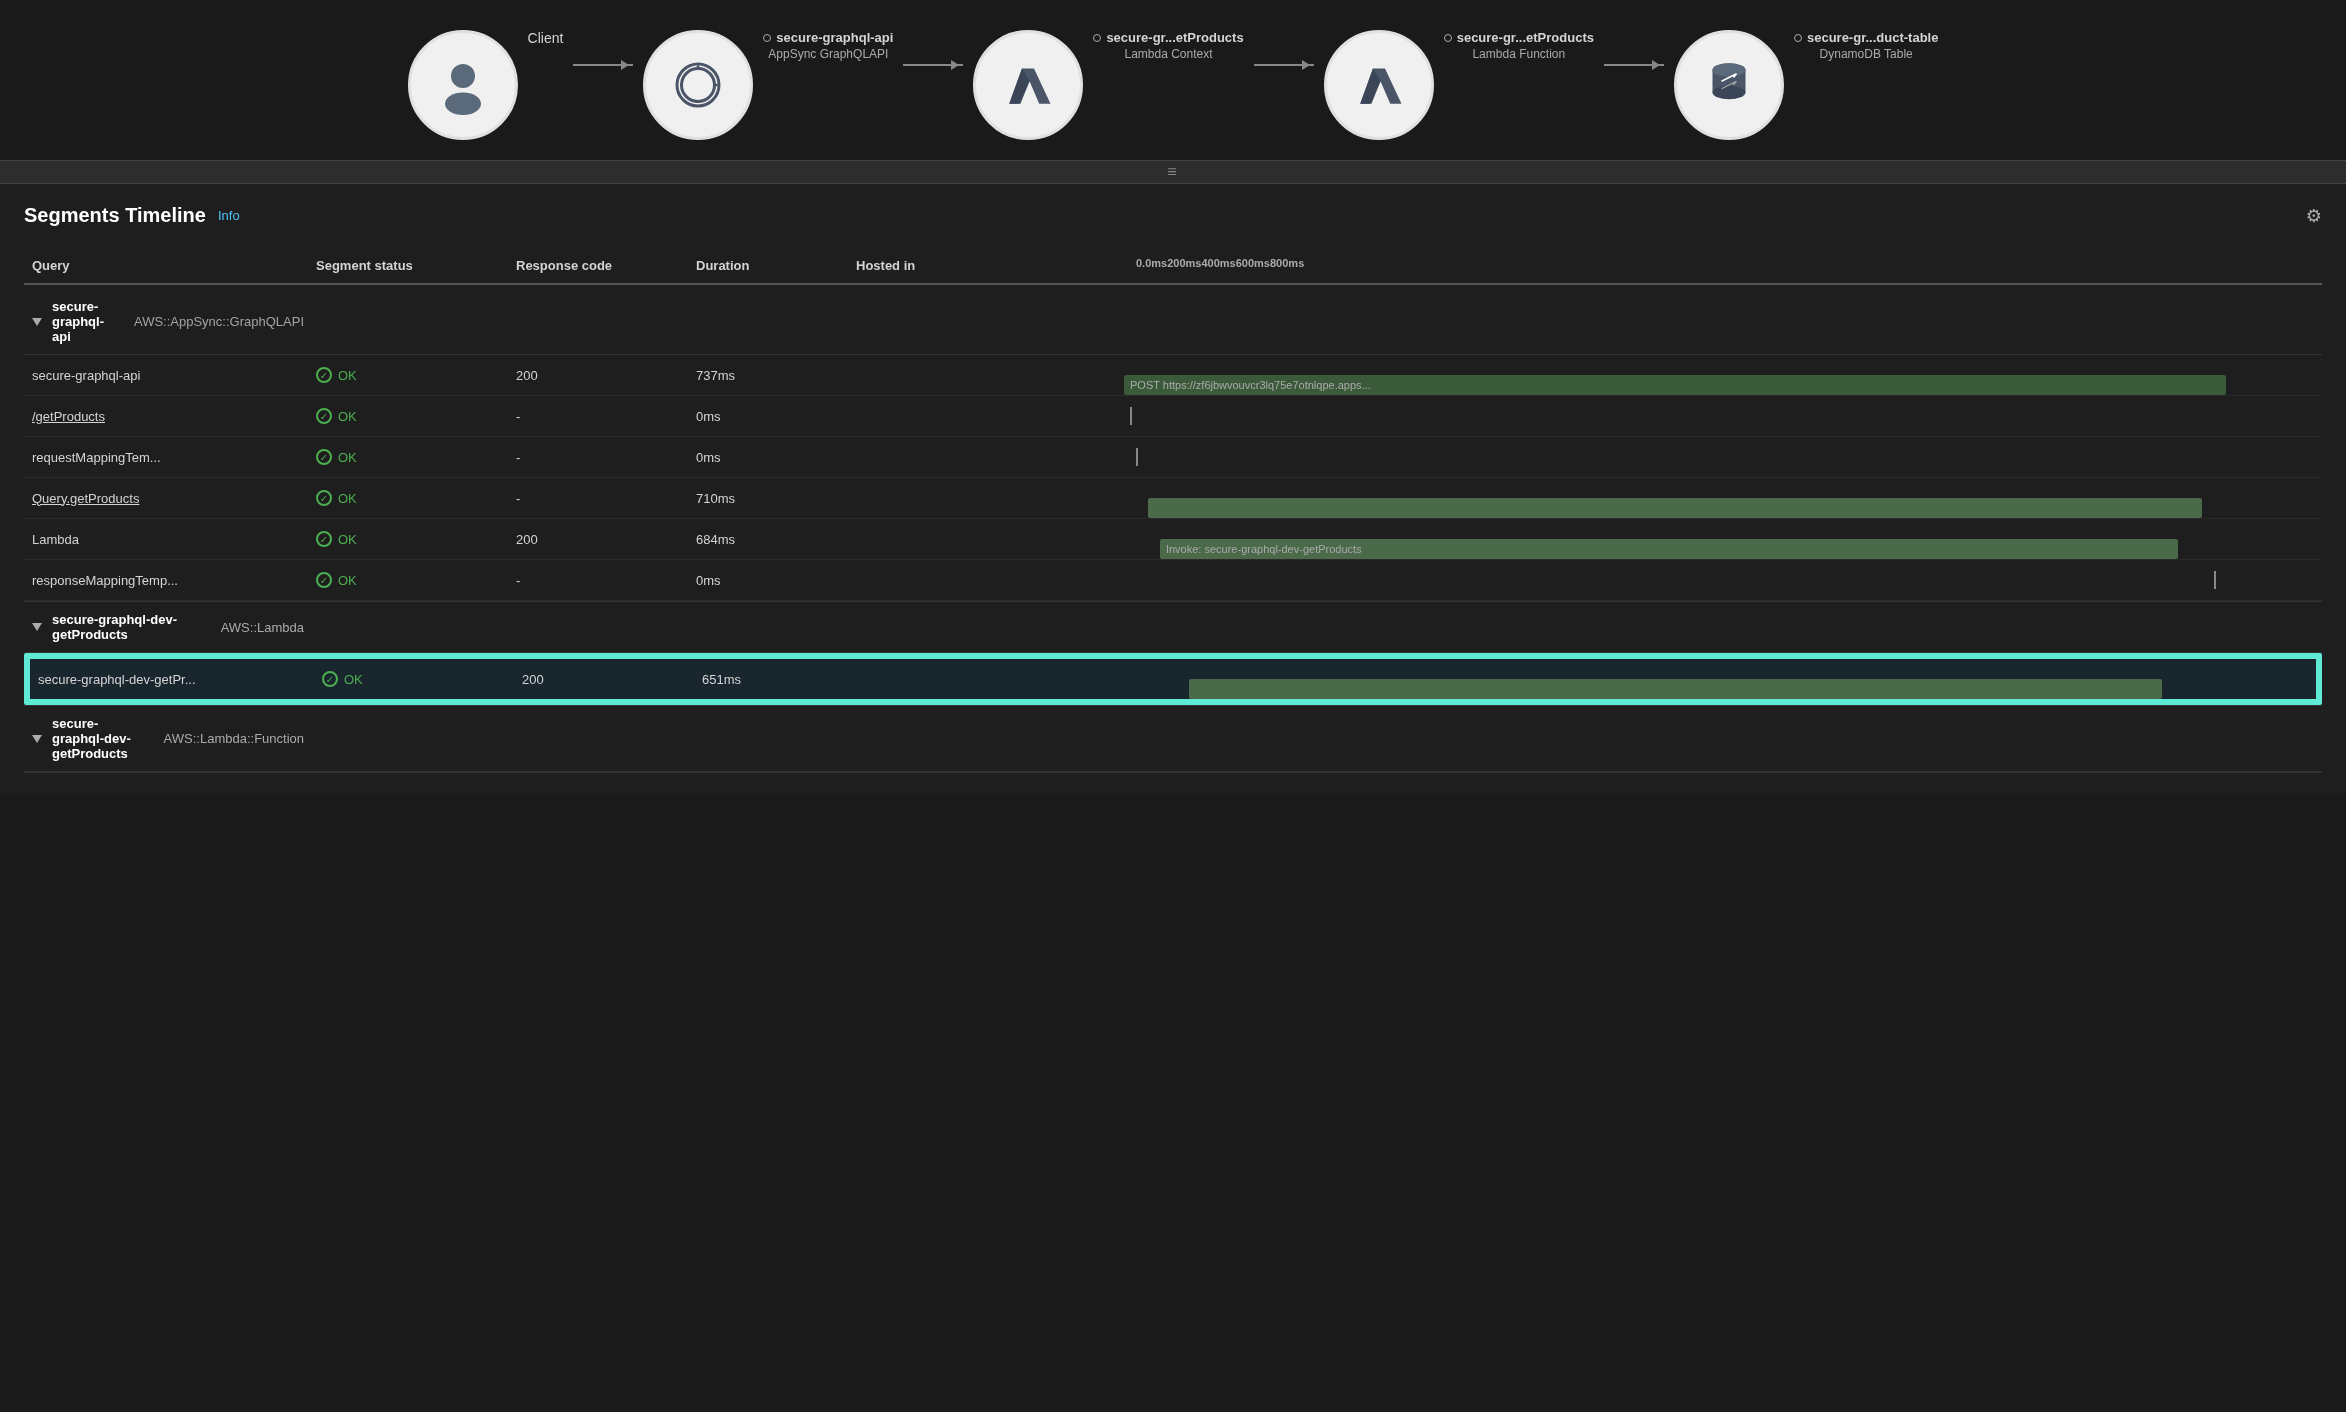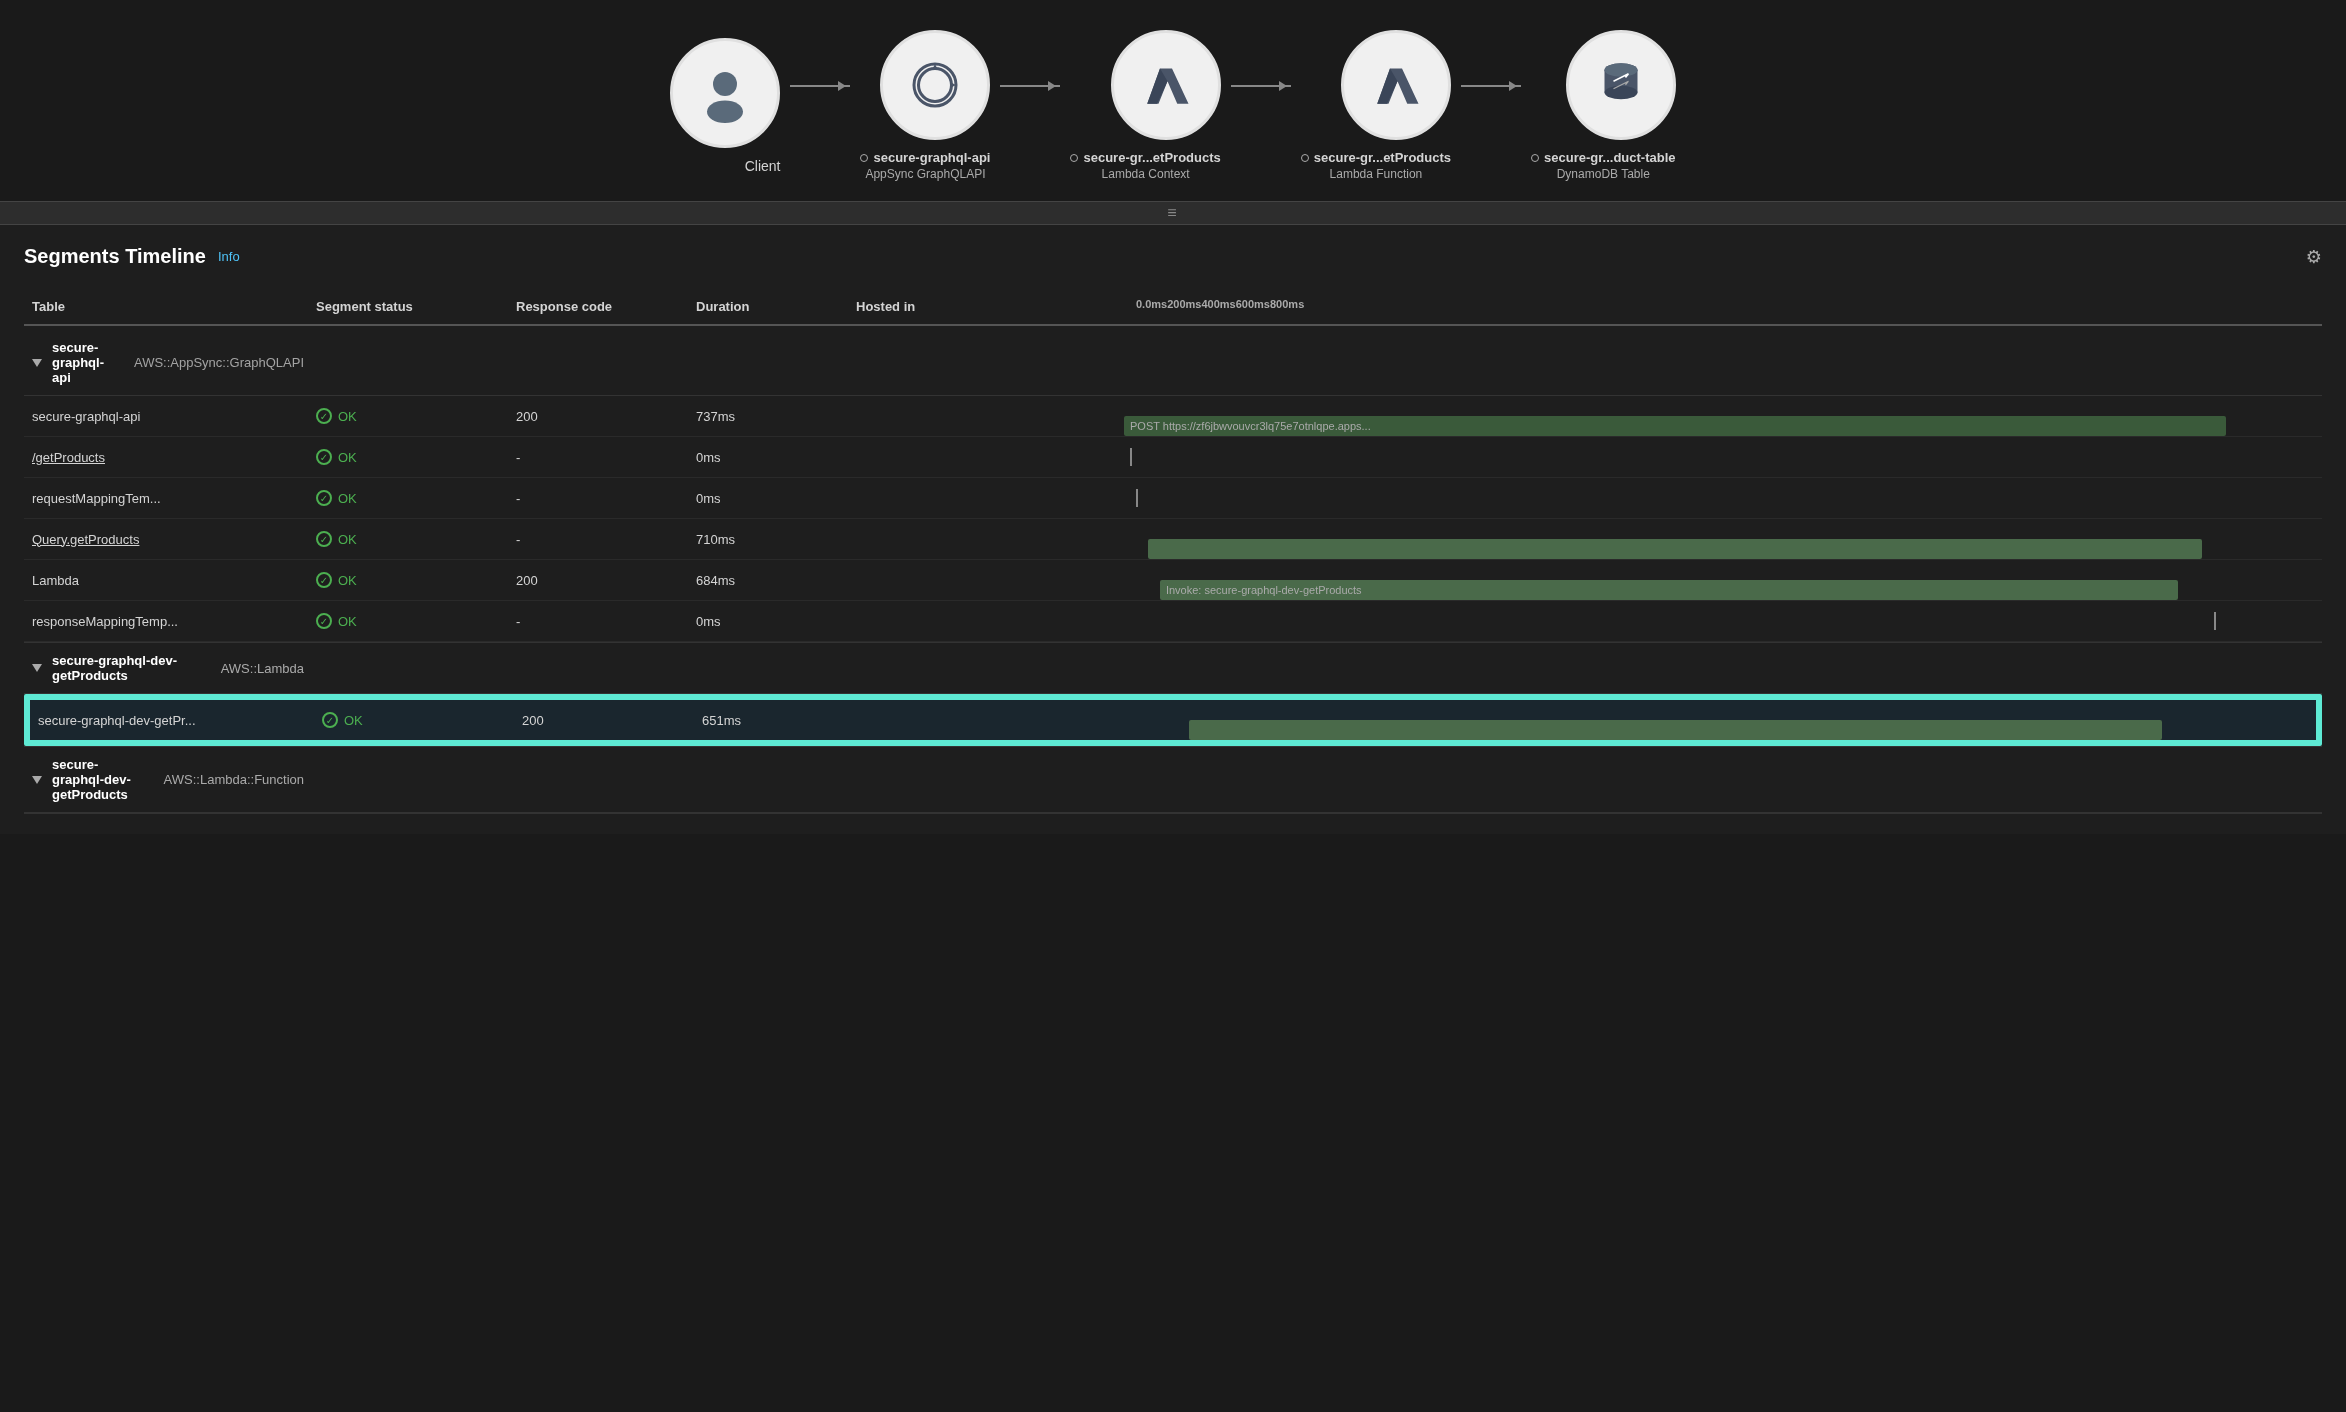--- a/index.html
+++ b/index.html
@@ -16,22 +16,22 @@
       background: #1a1a1a;
       padding: 30px 40px 20px;
       display: flex;
       align-items: center;
       justify-content: center;
       gap: 0;
     }
 
     .flow-node {
       display: flex;
-      flex-direction: column;
-      align-items: flex-end;
+      flex-direction: row;
+      align-items: flex-start;
       gap: 10px;
     }
 
     .flow-circle {
       width: 110px;
       height: 110px;
       border-radius: 50%;
       background: #f0f0f0;
       display: flex;
       align-items: center;
@@ -418,21 +418,21 @@
 <div class="timeline-section">
   <div class="section-header">
     <div class="section-title-area">
       <span class="section-title">Segments Timeline</span>
       <a class="info-link">Info</a>
     </div>
     <span class="gear-icon">⚙</span>
   </div>
 
   <div class="header-row">
-    <div class="header-cell">Table</div>
+    <div class="header-cell">Query</div>
     <div class="header-cell">Segment status</div>
     <div class="header-cell">Response code</div>
     <div class="header-cell">Duration</div>
     <div class="header-cell">Hosted in</div>
     <div class="header-cell timeline-col">
       <div class="timeline-header">
         <span>0.0ms</span>
         <span>200ms</span>
         <span>400ms</span>
         <span>600ms</span>

